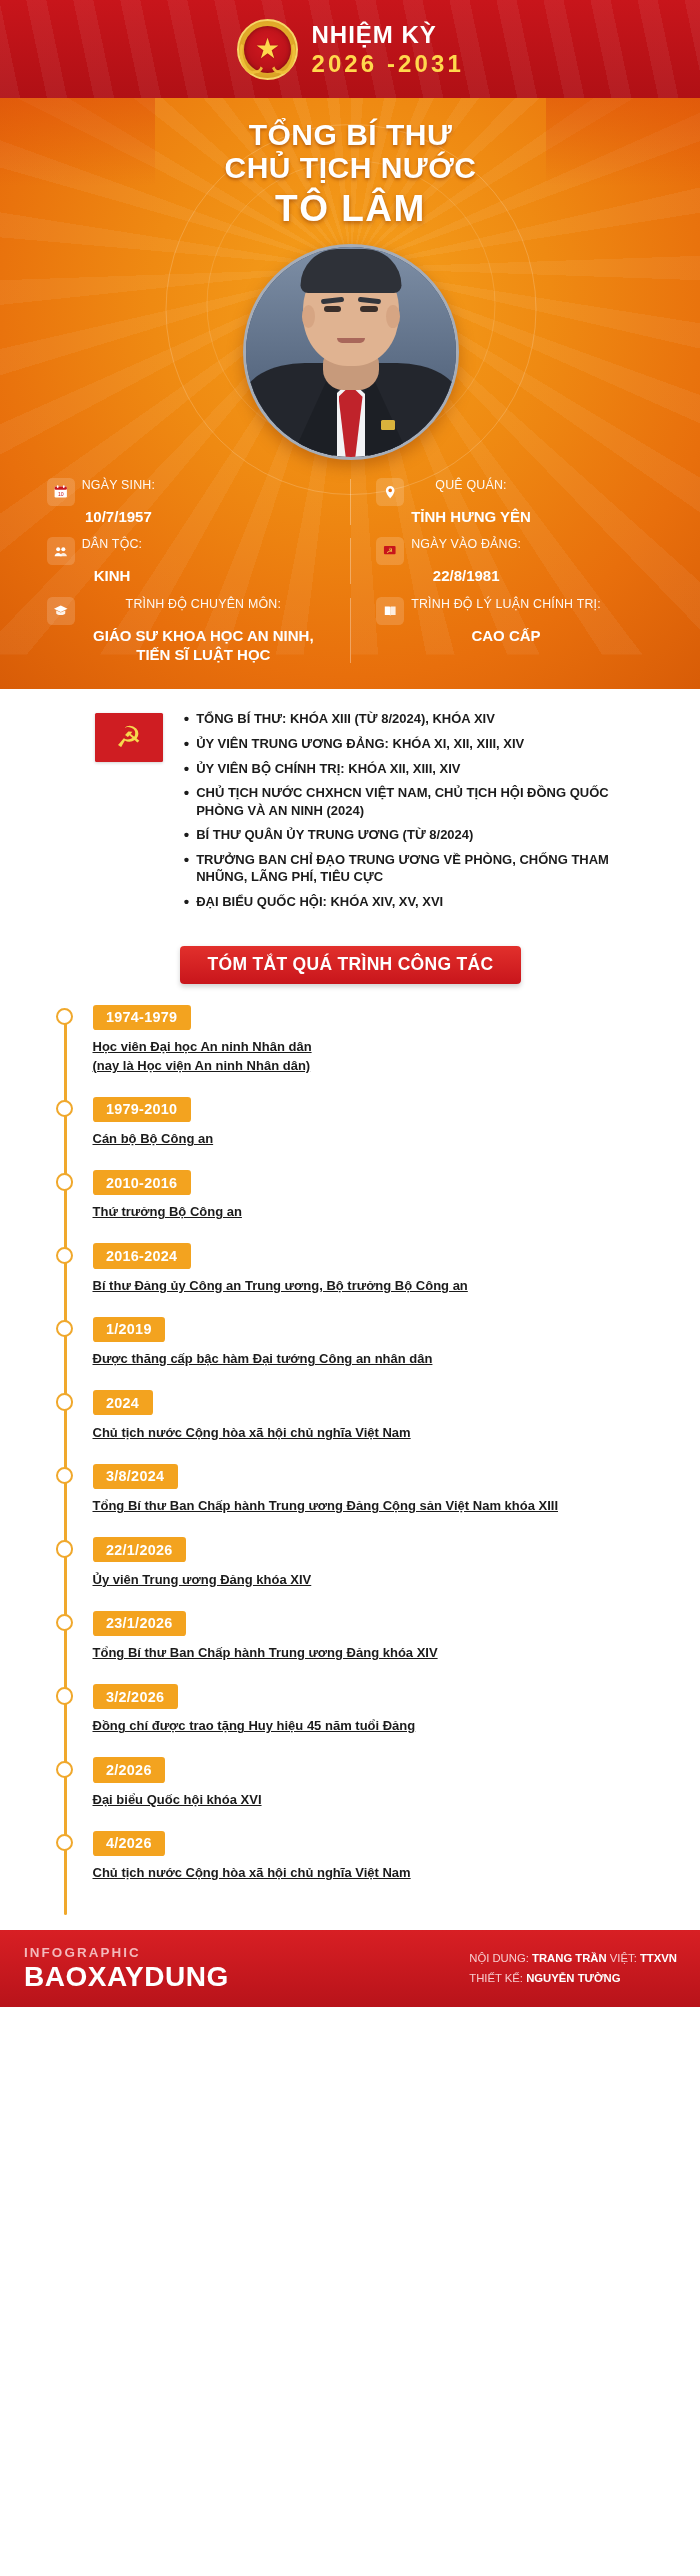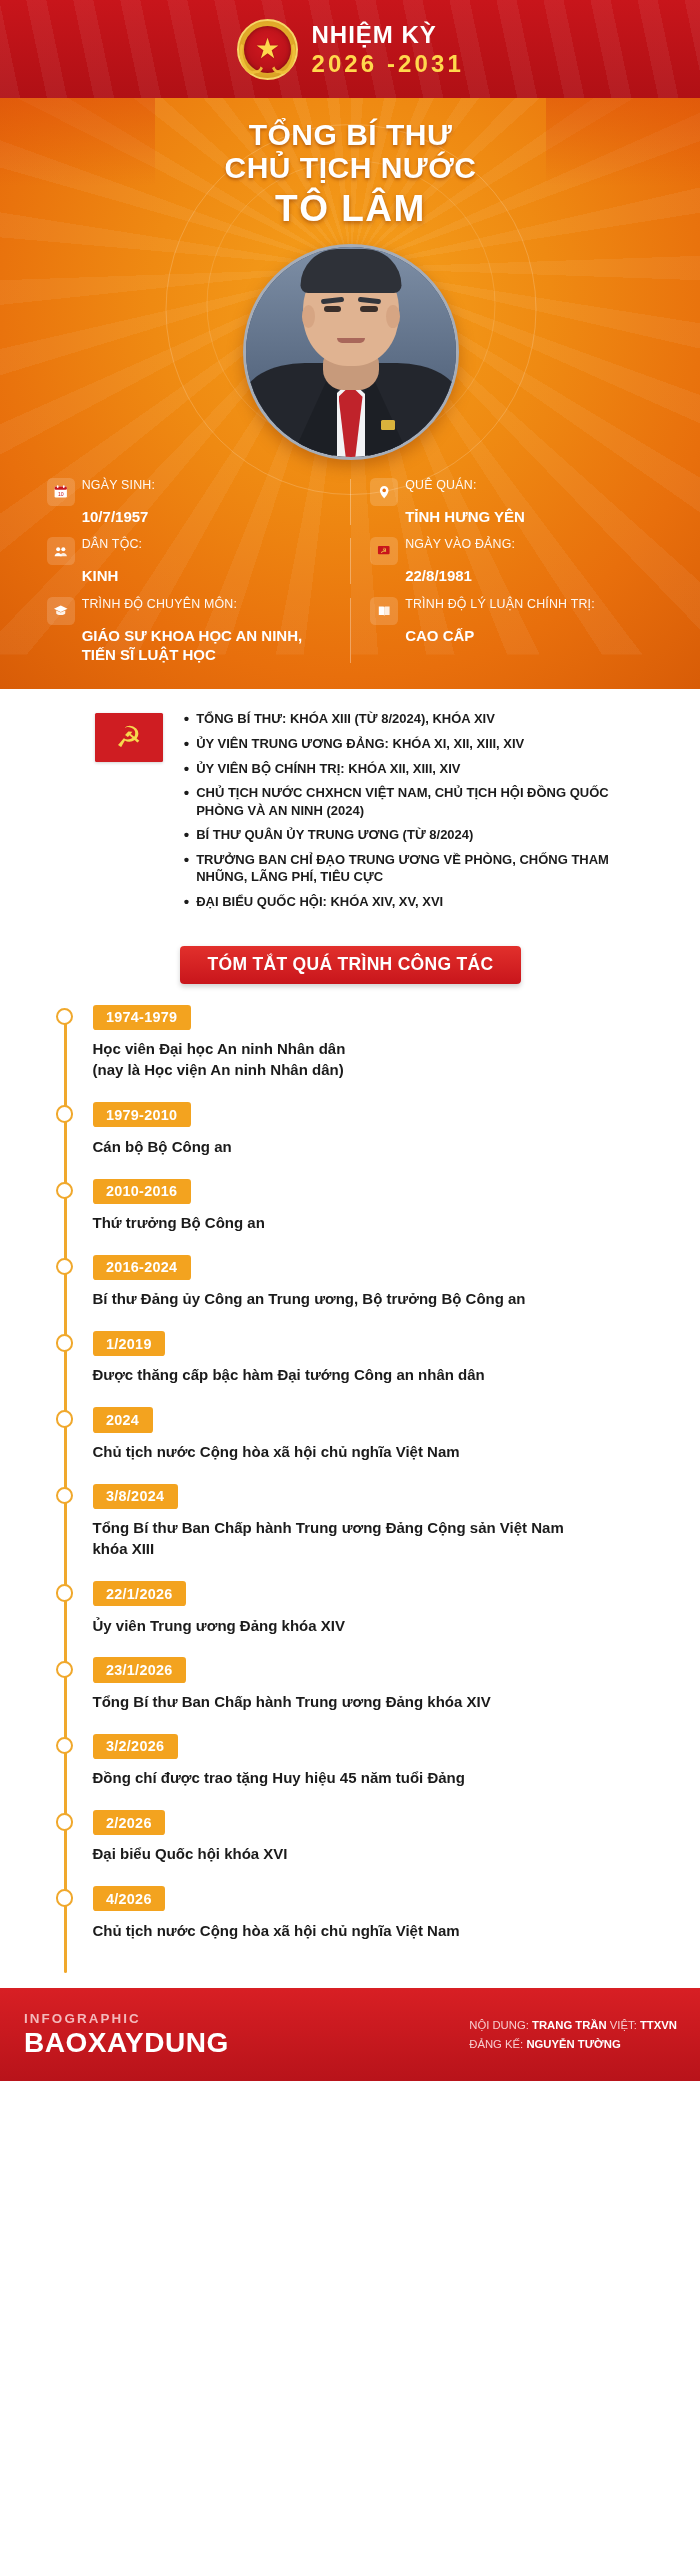--- a/index.html
+++ b/index.html
@@ -184,21 +184,21 @@
     background: linear-gradient(90deg,#1c1f25 0 38%, transparent 38% 62%, #1c1f25 62% 100%);
     clip-path: polygon(0 100%, 34% 0, 66% 0, 100% 100%);
   }
 
   
   .facts {
     position: relative;
     margin: 17.5px auto 0;
     width: 608px;
   }
-  .fact-row { display:flex; gap: 19px; margin-bottom: 11.3px; }
+  .fact-row { display:flex; gap: 25px; margin-bottom: 11.3px; text-align: center; }
   .fact {
     flex: 1 1 0; display:flex; align-items:flex-start; gap: 7.2px;
     color:#fff;
   }
   .fact .ic {
     flex: 0 0 auto; width: 28px; height: 28px; border-radius: 5.2px;
     background: rgba(255,255,255,.16);
     display:flex; align-items:center; justify-content:center;
     font-size: 14px;
   }
@@ -262,30 +262,31 @@
     position:absolute; left: -37px; top: 3.1px;
     width: 17.5px; height: 17.5px; border-radius: 50%;
     background:#fff; border: 2.6px solid #f0a82c;
   }
   .tl-item .year {
     display:inline-block; background:#f3a31f; color:#fff;
     font-size: 14.4px; font-weight: bold; padding: 4.6px 13.4px; border-radius: 3.1px;
     letter-spacing:0.3px;
   }
   .tl-item .desc {
-    margin-top: 8.2px; font-size: 15px; color:#1b1b1b; line-height: 1.42; font-weight: 600;
+    margin-top: 8.2px; font-size: 13px; color:#1b1b1b; line-height: 1.42; font-weight: 600;
     max-width: 484px;
+    text-decoration: underline;
   }
   .tl-item .desc .sub { display:block; font-weight:600; }
 
   
   .footer {
     margin-top: 5.2px;
     background: linear-gradient(180deg,#d81f24,#b8131a);
-    height: 93px;
+    height: 77px;
     display:flex; align-items:center; justify-content:space-between;
     padding: 8px 24px; color:#fff; position:relative;
   }
   .footer .brand .info {
     font-size: 13.4px; letter-spacing: 2.1px; color:#f3b9bb; font-weight:bold;
   }
   .footer .brand .bxd {
     font-size: 28px; font-weight:bold; letter-spacing: 0.5px; color:#fff; margin-top: 1px;
   }
   .footer .credits { text-align:left; font-size: 11.3px; line-height: 1.7; }
@@ -554,20 +555,20 @@
       <div class="bxd">BAOXAYDUNG</div>
     </div>
     <div class="credits">
       <div class="row">
         <span class="lbl">NỘI DUNG:</span>
         <b>TRANG TRẦN</b>
         <span class="lbl">VIỆT:</span>
         <b>TTXVN</b>
       </div>
       <div class="row">
-        <span class="lbl">ĐẢNG KẾ:</span>
+        <span class="lbl">THIẾT KẾ:</span>
         <b>NGUYỄN TƯỜNG</b>
       </div>
     </div>
   </div>
 
 </div>
 
 
 </body></html>

